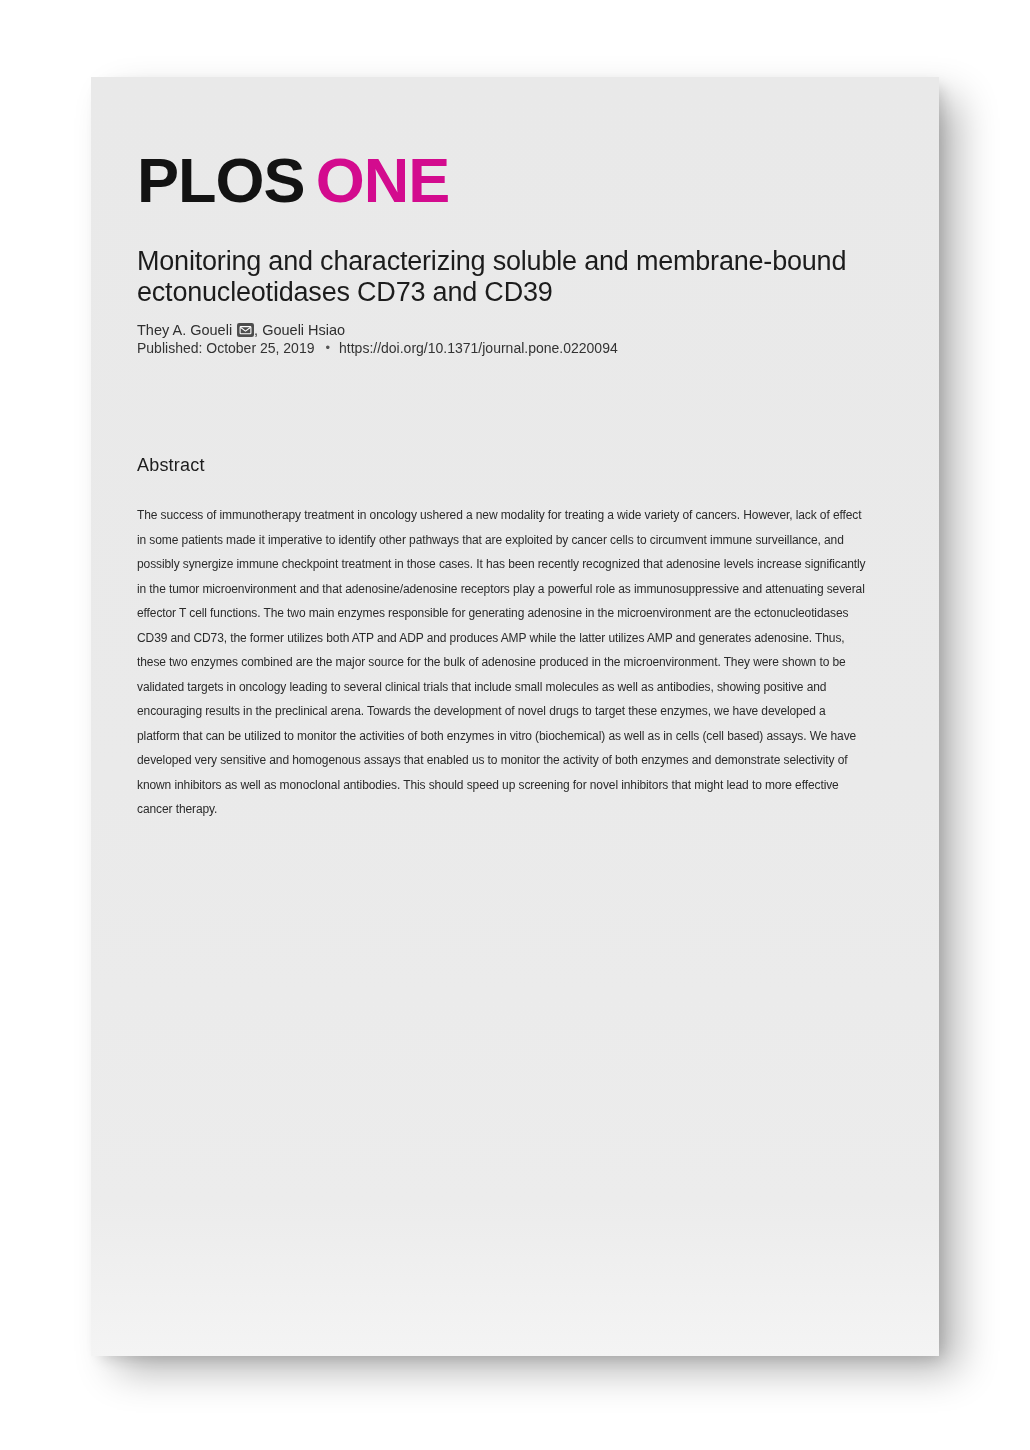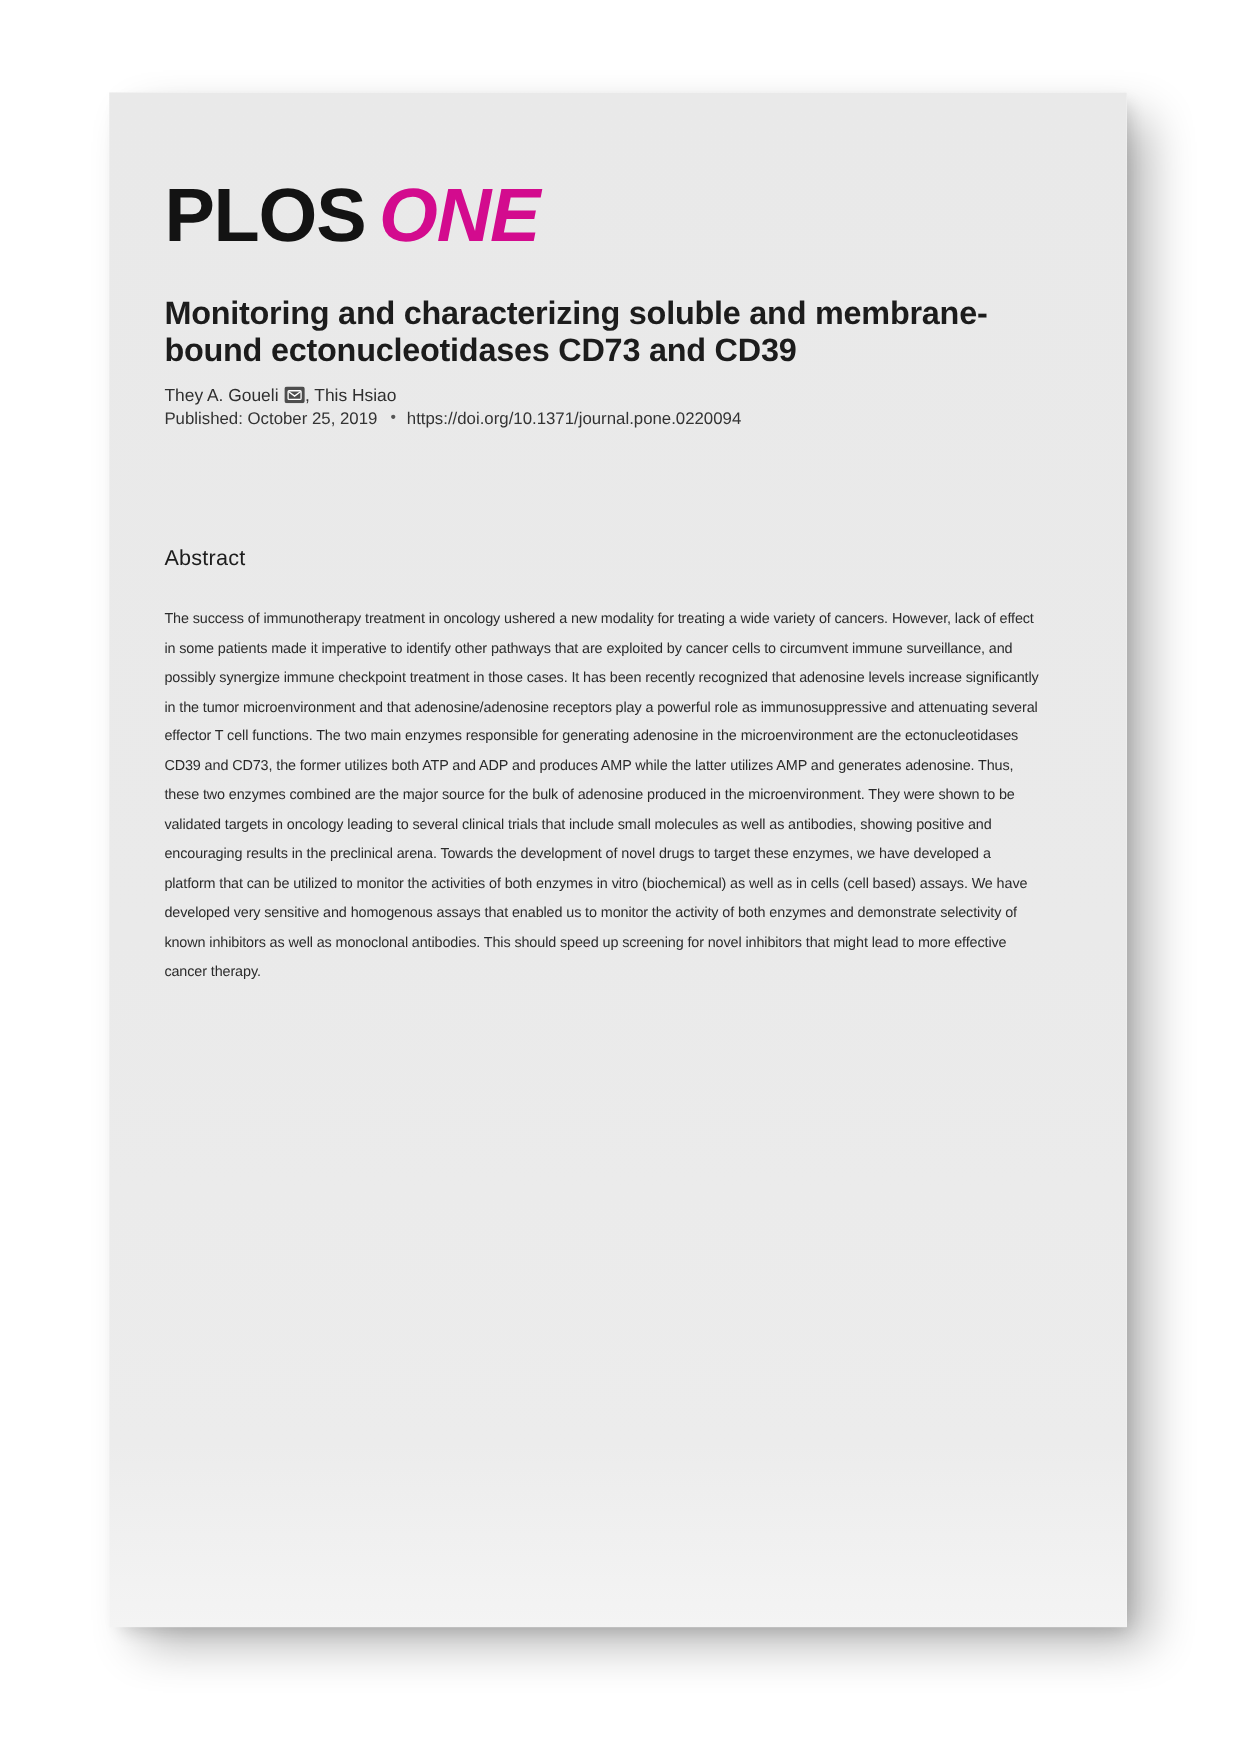--- a/index.html
+++ b/index.html
@@ -36,21 +36,21 @@
   .kind-label {
     margin-top: 66px;
     font-size: 11.5px;
     letter-spacing: 0.4px;
     color: #333333;
   }
   h1.article-title {
     margin-top: 34px;
     font-size: 27px;
     line-height: 31px;
-    font-weight: bold;
+    font-weight: normal;
     letter-spacing: -0.2px;
     color: #1c1c1c;
     max-width: 760px;
   }
   .authors {
     margin-top: 14px;
     font-size: 14.5px;
     color: #2f2f2f;
   }
   .author-name { color: #2f2f2f; text-decoration: none; }
@@ -83,32 +83,32 @@
     color: #2b2b2b;
   }
 </style>
 </head>
 <body>
 
 <div class="canvas">
   <div class="paper">
 
     <div class="logo">
-      <span class="logo-plos">PLOS</span><span class="logo-one" id="logo-one" style="color: rgb(211, 11, 142); font-style: italic;">ONE</span>
+      <span class="logo-plos">PLOS</span><span class="logo-one" id="logo-one" style="color: rgb(211, 11, 142);">ONE</span>
     </div>
 
 
     <h1 class="article-title">Monitoring and characterizing soluble and membrane-bound ectonucleotidases CD73 and CD39</h1>
 
     <div class="authors">
       <a class="author-name">They A. Goueli</a><span class="env-icon"><svg width="17" height="14" viewBox="0 0 17 14">
             <rect width="17" height="14" rx="2.2" fill="#4d4d4d"></rect>
             <rect x="3.1" y="3.6" width="10.8" height="7.2" rx="0.8" fill="none" stroke="#ffffff" stroke-width="1.1"></rect>
             <path d="M3.4 4.2 L8.5 8.1 L13.6 4.2" fill="none" stroke="#ffffff" stroke-width="1.1"></path>
-          </svg></span><span>, </span><a class="author-name">This Hsiao</a>
+          </svg></span><span>, </span><a class="author-name">Goueli Hsiao</a>
     </div>
 
     <div class="pub-line">
       <span>Published: October 25, 2019</span><span class="sep-dot">•</span><a class="doi-link">https://doi.org/10.1371/journal.pone.0220094</a>
     </div>
 
     <h2 class="abstract-heading">Abstract</h2>
 
     <p class="abstract-text">The success of immunotherapy treatment in oncology ushered a new modality for treating a wide variety of cancers. However, lack of effect in some patients made it imperative to identify other pathways that are exploited by cancer cells to circumvent immune surveillance, and possibly synergize immune checkpoint treatment in those cases. It has been recently recognized that adenosine levels increase significantly in the tumor microenvironment and that adenosine/adenosine receptors play a powerful role as immunosuppressive and attenuating several effector T cell functions. The two main enzymes responsible for generating adenosine in the microenvironment are the ectonucleotidases CD39 and CD73, the former utilizes both ATP and ADP and produces AMP while the latter utilizes AMP and generates adenosine. Thus, these two enzymes combined are the major source for the bulk of adenosine produced in the microenvironment. They were shown to be validated targets in oncology leading to several clinical trials that include small molecules as well as antibodies, showing positive and encouraging results in the preclinical arena. Towards the development of novel drugs to target these enzymes, we have developed a platform that can be utilized to monitor the activities of both enzymes in vitro (biochemical) as well as in cells (cell based) assays. We have developed very sensitive and homogenous assays that enabled us to monitor the activity of both enzymes and demonstrate selectivity of known inhibitors as well as monoclonal antibodies. This should speed up screening for novel inhibitors that might lead to more effective cancer therapy.</p>
 

